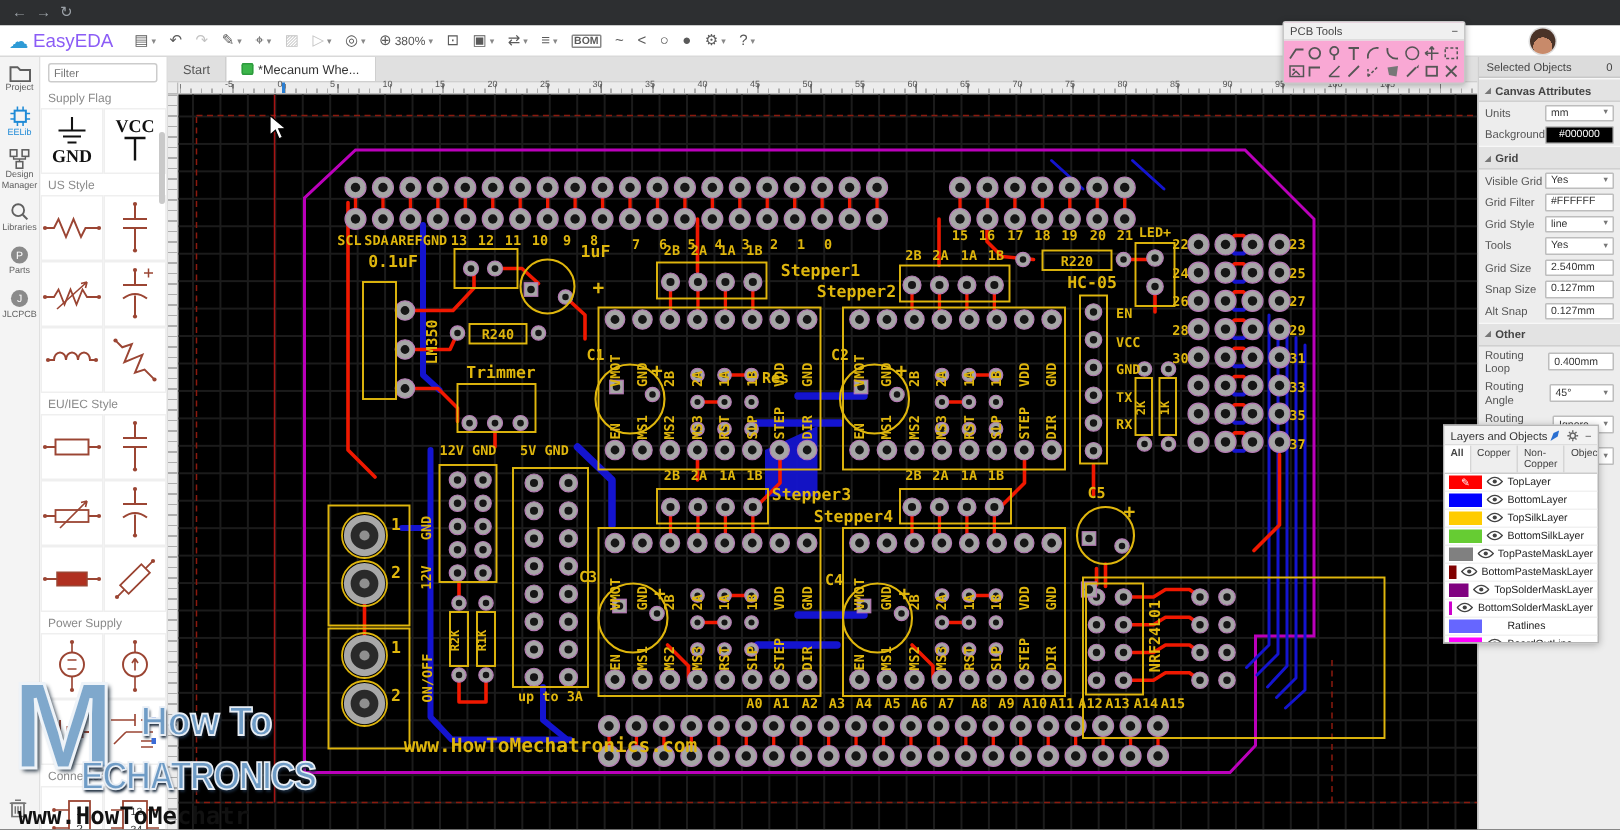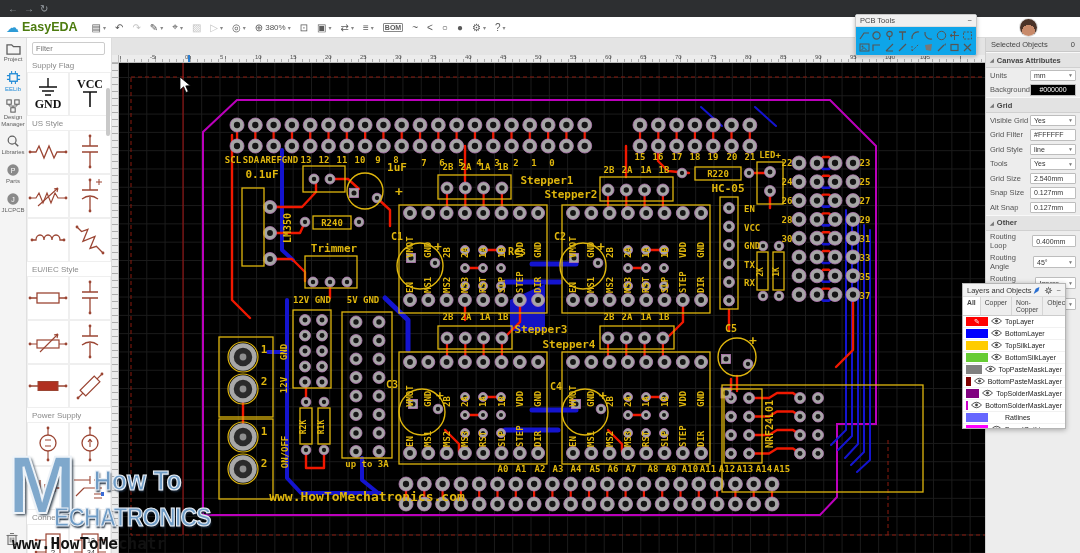--- a/index.html
+++ b/index.html
@@ -11,21 +11,21 @@
            display:flex;align-items:center;gap:6px;padding:0 8px}
   .nav-ic{color:#9aa0a6;font-size:10px;line-height:1}
   .urlpill{display:flex;align-items:center;gap:4px;background:#3c4043;border-radius:8px;
            height:12px;padding:0 8px;min-width:330px}
   .urlpill span{color:#cfd3d7;font-size:7.5px;white-space:nowrap}
   
   .appbar{position:absolute;left:0;top:17px;width:1080px;height:21px;background:#fff;
           border-bottom:1px solid #d9d9d9;display:flex;align-items:center;padding:0 6px}
   .brand{display:flex;align-items:center;gap:3px;margin-right:14px}
   .brand .cloud{color:#2e9bd6;font-size:13px}
-  .brand .bname{color:#4d7c0f;font-size:12.5px;font-weight:bold}
+  .brand .bname{color:#8b5cf6;font-size:12.5px;font-weight:normal}
   #tbicons{display:flex;align-items:center;gap:9px}
   .tbi{display:flex;align-items:center;gap:2px;color:#5a5a5a;font-size:10px;cursor:default}
   .tbi.dis{color:#c3c3c3}
   .tbi .caret{font-size:6px;color:#888}
   .tbi .zl{font-size:8px;color:#555}
   .tbi .bomtxt{font-size:7px;font-weight:bold;border:1px solid #888;padding:0 1px;border-radius:1px}
   
   .rail{position:absolute;left:0;top:38px;width:27px;height:515px;background:#f4f4f4;
         border-right:1px solid #e0e0e0;display:flex;flex-direction:column;align-items:center;padding-top:4px;gap:7px}
   .rail-item{display:flex;flex-direction:column;align-items:center;gap:1px;color:#5f5f5f;width:27px;text-align:center}
@@ -69,21 +69,21 @@
   .sec-head{display:flex;align-items:center;gap:3px;background:#e3e3e3;border-top:1px solid #f8f8f8;
             border-bottom:1px solid #d0d0d0;padding:2.5px 4px;font-size:7.5px;font-weight:bold;color:#444}
   .sec-head .tri{font-size:5px;color:#777}
   .prow{display:flex;align-items:center;justify-content:space-between;padding:1.5px 4px}
   .prow .plab{font-size:7.5px;color:#555}
   .pval{position:relative;width:46px;height:11.5px;background:#fff;border:1px solid #bdbdbd;border-radius:1px;
         font-size:7px;color:#333;display:flex;align-items:center;padding:0 3px}
   .pval .vcaret{position:absolute;right:2px;font-size:5px;color:#777}
   .pval.swatch{background:#000;color:#fff;justify-content:center}
   
-  .pcbtools{position:absolute;left:855px;top:14px;width:122px;background:#0ea5e9;border:1px solid #c7c7c7;
+  .pcbtools{position:absolute;left:855px;top:14px;width:122px;background:#f9a8d4;border:1px solid #c7c7c7;
             box-shadow:0 1px 4px rgba(0,0,0,.25);z-index:40;border-radius:2px}
   .pt-title{display:flex;justify-content:space-between;align-items:center;padding:1px 4px;font-size:7.5px;
             color:#444;background:#f0f0f0;border-bottom:1px solid #ddd}
   .pt-grid{display:grid;grid-template-columns:repeat(9,1fr);padding:2px}
   .pt-ic{width:12px;height:12px;display:flex;align-items:center;justify-content:center}
   .layers{position:absolute;left:962px;top:283px;width:104px;height:146px;background:#fff;
           border:1px solid #b5b5b5;box-shadow:0 1px 5px rgba(0,0,0,.3);z-index:40;overflow:hidden}
   .ly-title{display:flex;align-items:center;padding:1.5px 4px;font-size:7.5px;color:#333;background:#f2f2f2;
             border-bottom:1px solid #ddd}
   .ly-title .sp{flex:1}
@@ -376,20 +376,29 @@
             <text x="21" y="17" font-size="7" fill="#333" font-family="Liberation Sans">2</text>
             <text x="17" y="29" font-size="7" fill="#333" font-family="Liberation Sans">3</text>
             <text x="21" y="29" font-size="7" fill="#333" font-family="Liberation Sans">4</text>
           </svg>
       </div>
     </div>
     <div class="scrollthumb"></div>
   </div>
 
   <div class="center">
+    <div class="tabbar">
+      <div class="tab">
+        <span>Start</span>
+      </div>
+      <div class="tab active">
+        <span class="tabico"></span>
+        <span>*Mecanum Whe...</span>
+      </div>
+    </div>
     <div class="rulerrow">
       <div class="rcorner"></div>
       <div class="hruler" id="hruler">
         <div class="rmarker" style="left:69px"></div>
       <span class="rn" style="left: 31px;">-5</span>
           <span class="rn" style="left: 66px;">0</span>
           <span class="rn" style="left: 101px;">5</span>
           <span class="rn" style="left: 136px;">10</span>
           <span class="rn" style="left: 171px;">15</span>
           <span class="rn" style="left: 206px;">20</span>

